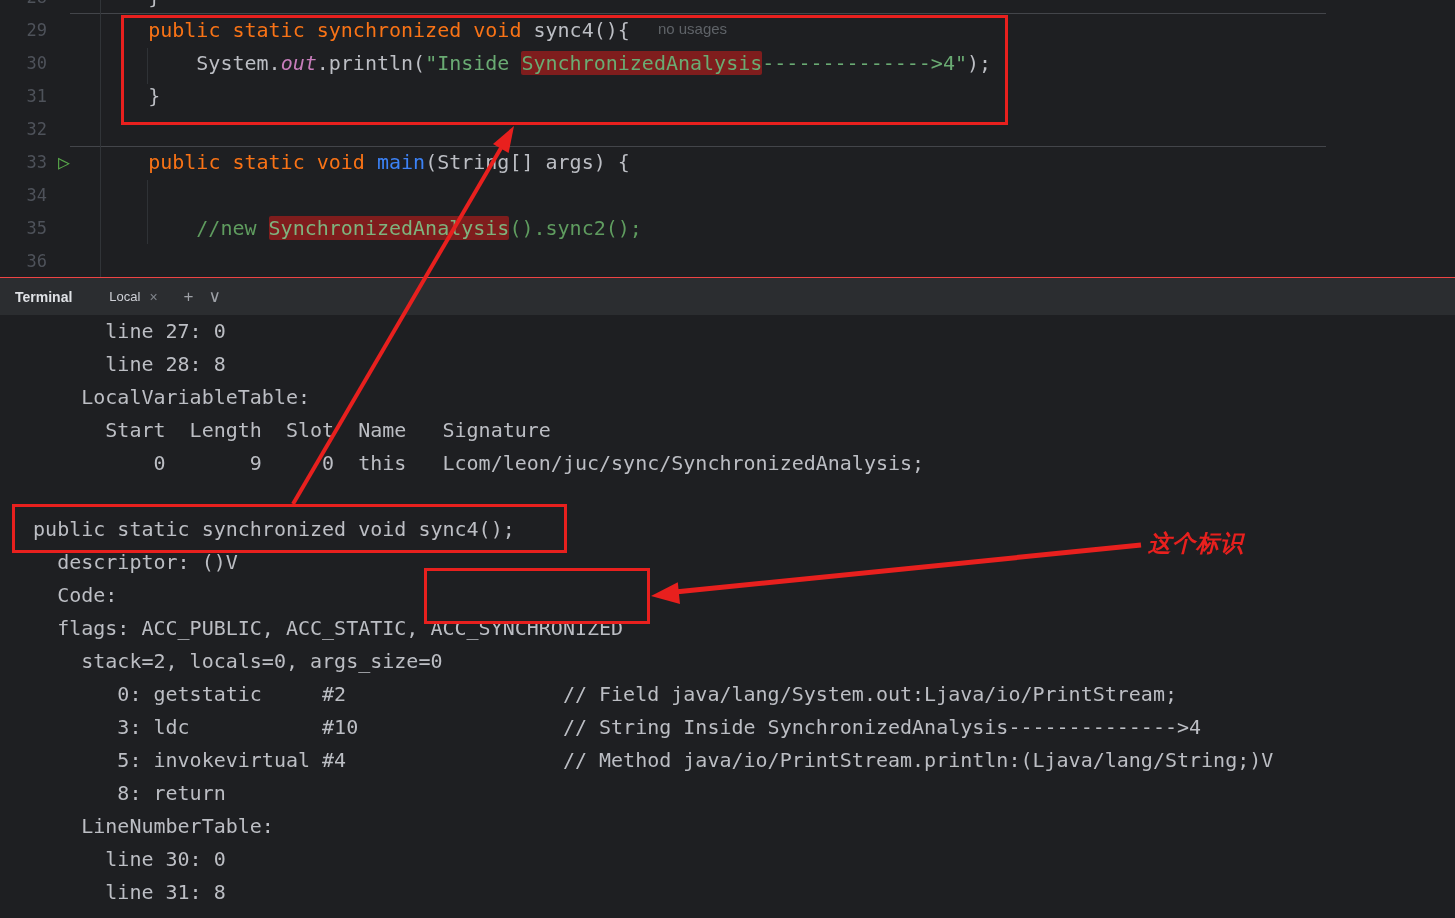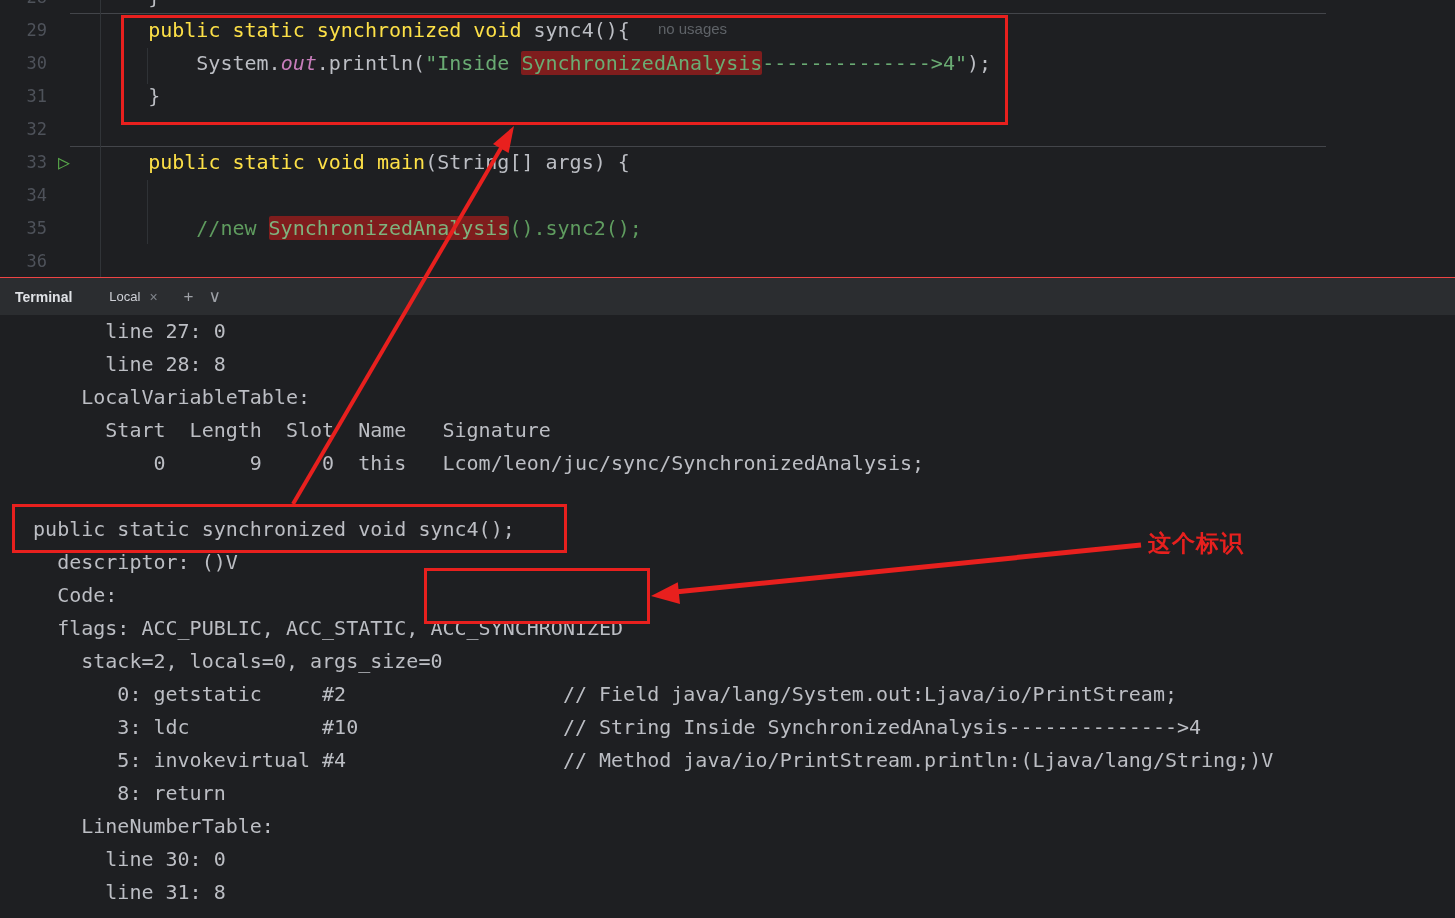--- a/index.html
+++ b/index.html
@@ -8,24 +8,24 @@
   
   .editor{position:absolute;left:0;top:0;width:1326px;height:277px;overflow:hidden;background:#1e1f22;}
   .gutter{position:absolute;left:0;top:-19px;width:100px;}
   .gnum{height:33px;line-height:33px;text-align:right;padding-right:53px;
         font-size:17px;color:#4e525a;}
   .gutter-divider{position:absolute;left:100px;top:0;height:277px;width:1px;background:#313438;}
   .run-icon{position:absolute;left:52px;top:146px;width:24px;height:33px;line-height:32px;
             font-size:20px;color:#57a64a;text-align:center;cursor:pointer;}
   .code{position:absolute;left:100px;top:-19px;right:0;}
   .crow{height:33px;line-height:33px;white-space:pre;font-size:20px;color:#bcbec4;}
-  .c-kw{color:#fde047;}
+  .c-kw{color:#f97316;}
   .c-plain{color:#bcbec4;}
   .c-unused{color:#bcbec4;}
-  .c-method{color:#fde047;margin-top:43px;}
+  .c-method{color:#3b82f6;margin-top:43px;}
   .c-field{color:#c77dbb;font-style:italic;}
   .c-str{color:#6aab73;}
   .c-comment{color:#5f9c5f;}
   .hl{background:#7f1d1d;border-radius:2px;}
   .c-comment.hl{color:#7eb37e;}
   .inlay{display:inline-block;margin-left:16px;transform:translateY(-3px);
          font-family:"Liberation Sans",sans-serif;font-size:15px;color:#5f6368;text-align:right;}
   .msep{position:absolute;left:70px;right:0;height:1px;background:#43454a;}
   .msep1{top:13px;}
   .msep2{top:146px;}
@@ -47,21 +47,21 @@
   .term{position:absolute;left:0;top:315px;width:1455px;height:603px;background:#1e1f22;
         padding-left:9px;box-sizing:border-box;cursor:text;}
   .trow{height:33px;line-height:33px;white-space:pre;font-size:20px;color:#bcbec4;}
   
   .rbox{position:absolute;border:3px solid #e8201e;z-index:25;pointer-events:none;}
   .rbox-code{left:121px;top:15px;width:881px;height:104px;}
   .rbox-sig{left:12px;top:504px;width:549px;height:43px;}
   .rbox-acc{left:424px;top:568px;width:220px;height:50px;}
   .ann-label{position:absolute;left:1148px;top:528px;z-index:30;color:#e8201e;
              font-family:"DejaVu Sans","Liberation Sans",sans-serif;
-             font-size:23px;font-weight:bold;letter-spacing:1px;}
+             font-size:23px;font-weight:bold;letter-spacing:1px;font-style:italic;}
   .arrow-layer{position:absolute;left:0;top:0;z-index:30;pointer-events:none;}
 </style>
 </head>
 <body>
 
 <div class="screen">
 
   <div class="editor">
     <div class="msep msep1"></div>
     <div class="msep msep2"></div>

